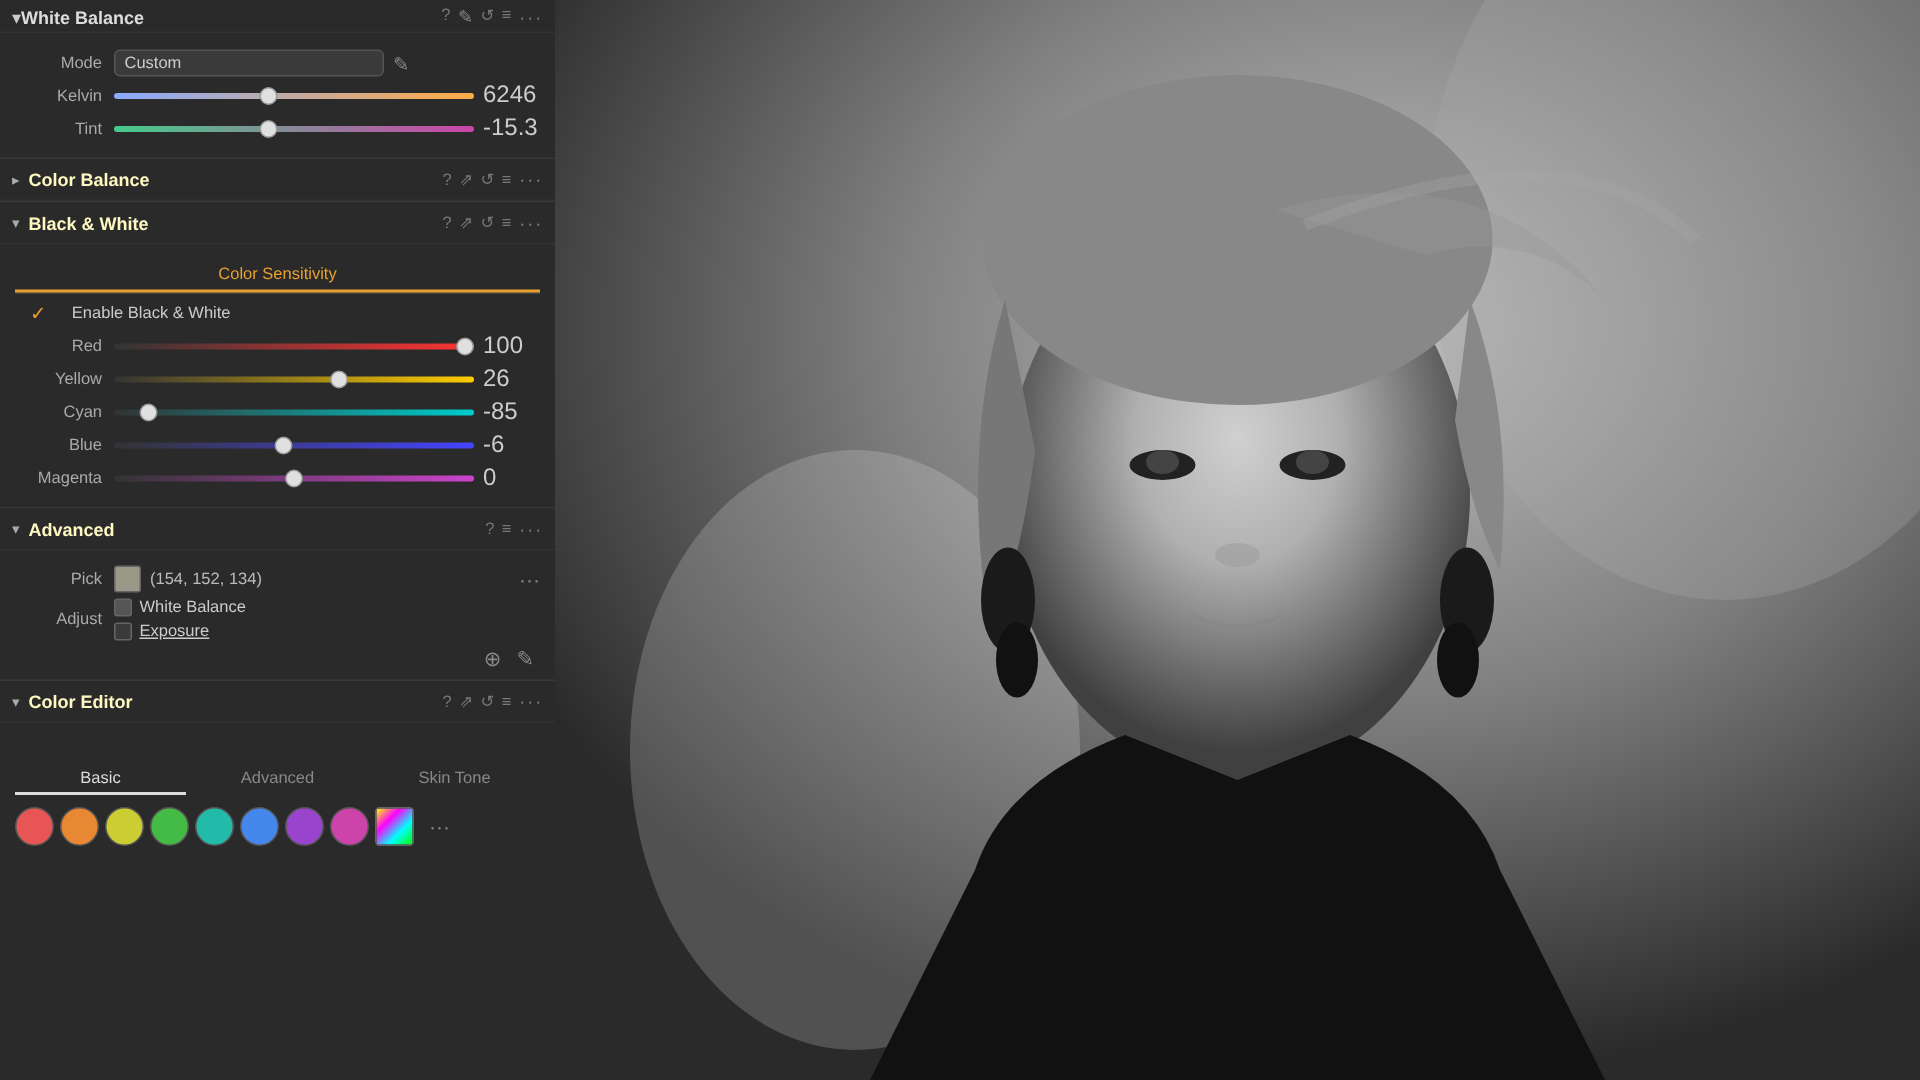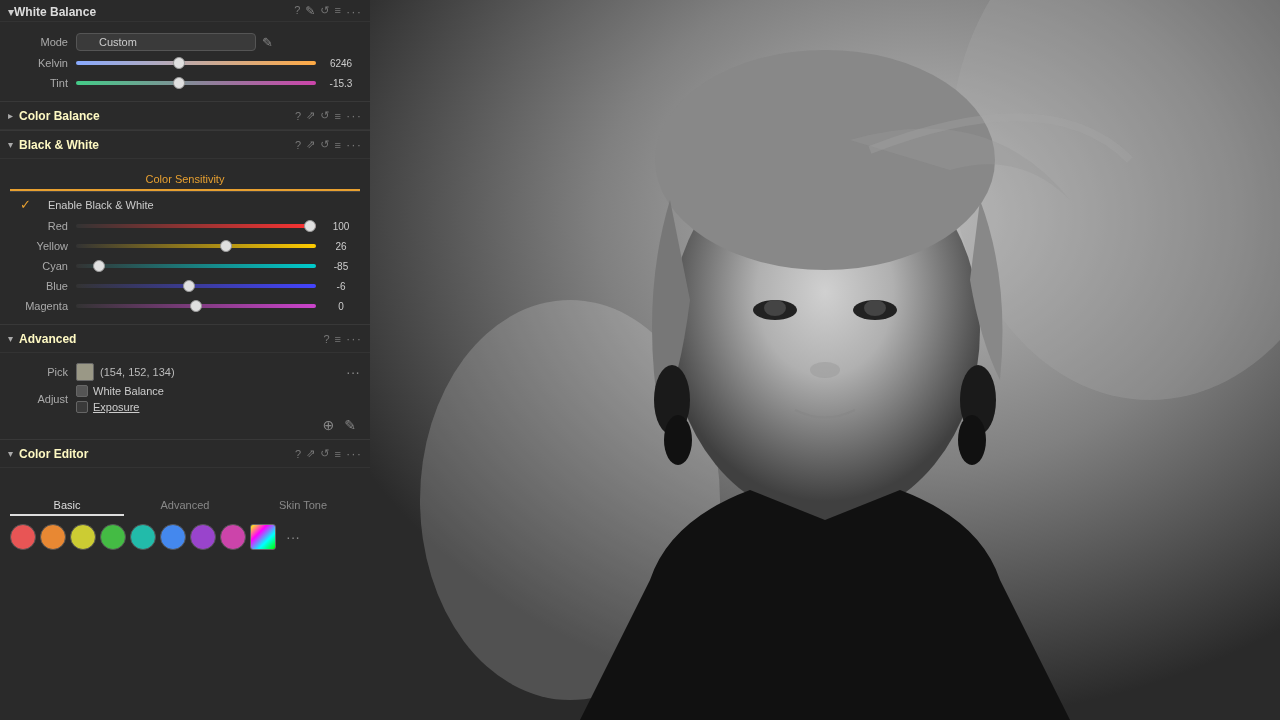--- a/index.html
+++ b/index.html
@@ -111,23 +111,23 @@
     }
     .slider-row .slider-container {
       flex: 1;
       position: relative;
       height: 16px;
       display: flex;
       align-items: center;
     }
     .slider-row .value {
       width: 38px;
-      text-align: center;
+      text-align: left;
       color: #ccc;
-      font-size: 10px;
+      font-size: 16px;
       margin-left: 6px;
     }
 
     
     input[type=range] {
       -webkit-appearance: none;
       appearance: none;
       width: 100%;
       height: 4px;
       border-radius: 2px;
@@ -172,21 +172,21 @@
       position: relative;
       display: flex;
       align-items: center;
     }
     .mode-select {
       width: 180px;
       background: #3a3a3a;
       color: #ccc;
       border: 1px solid #555;
       border-radius: 4px;
-      padding: 2px 22px;
+      padding: 2px 6px;
       font-size: 11px;
       appearance: none;
       -webkit-appearance: none;
     }
     .mode-picker-btn {
       margin-left: 6px;
       color: #888;
       font-size: 13px;
       cursor: pointer;
     }

